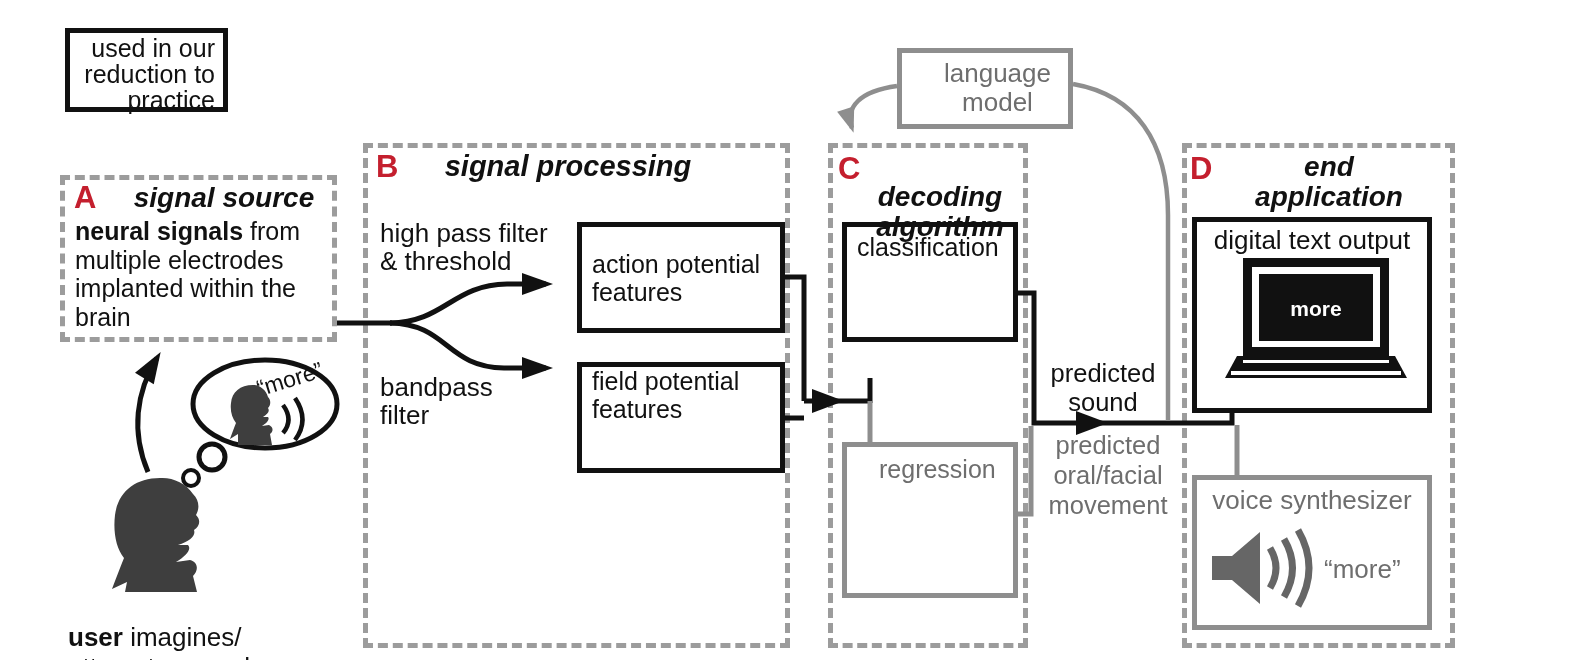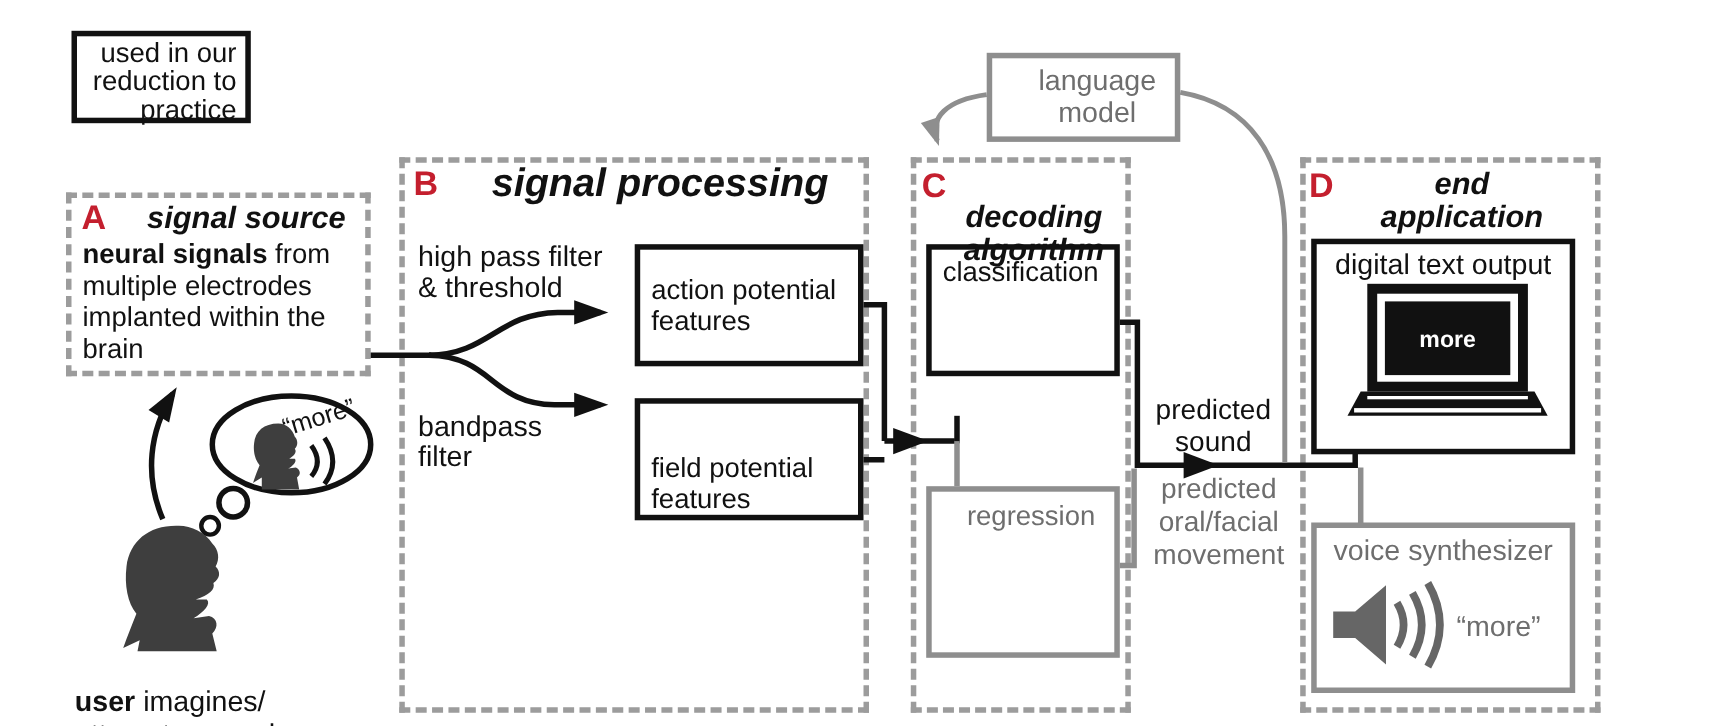--- a/index.html
+++ b/index.html
@@ -46,29 +46,29 @@
 
   <div class="abs lbl pre" style="left:68px;top:592px;width:260px;font-size:26px;line-height:30px;">
     <span style="font-weight:bold">user</span><span class="pre"> imagines/
 attempts speech</span>
   </div>
 
   <div class="abs overtext" style="left:256px;top:366px;font-size:23px;transform:rotate(-17deg);color:#111;">“more”</div>
 
   <div class="abs panel" style="left:363px;top:143px;width:427px;height:505px;"></div>
   <div class="abs letter" style="left:376px;top:151px;">B</div>
-  <div class="abs ptitle center" style="left:420px;top:151px;width:360px;font-size:36px;">signal processing</div>
+  <div class="abs ptitle center" style="left:388px;top:151px;width:360px;font-size:29px;">signal processing</div>
   <div class="abs lbl pre" style="left:380px;top:219px;">high pass filter
 &amp; threshold</div>
   <div class="abs lbl pre" style="left:380px;top:373px;">bandpass
 filter</div>
   <div class="abs solidbox" style="left:577px;top:222px;width:208px;height:111px;display:flex;align-items:center;">
     <div class="lbl" style="font-size:25px;padding:0 10px;">action potential features</div>
   </div>
-  <div class="abs solidbox" style="left:577px;top:362px;width:208px;height:111px;display:flex;align-items:flex-end;">
+  <div class="abs solidbox" style="left:577px;top:362px;width:208px;height:111px;display:flex;align-items:flex-start;">
     <div class="lbl" style="font-size:25px;padding:0 10px;">field potential features</div>
   </div>
 
   <div class="abs panel" style="left:828px;top:143px;width:200px;height:505px;"></div>
   <div class="abs letter" style="left:838px;top:153px;">C</div>
   <div class="abs ptitle center pre" style="left:858px;top:162px;width:164px;margin-top:20px;">decoding
 algorithm</div>
   <div class="abs solidbox" style="left:842px;top:222px;width:176px;height:120px;padding:6px 10px;">
     <div class="lbl" style="font-size:25px;">classification</div>
   </div>

